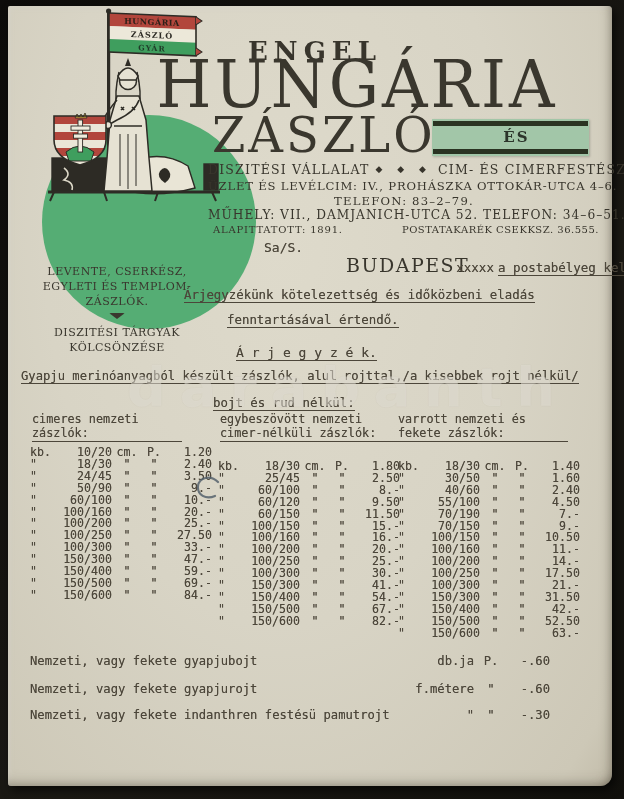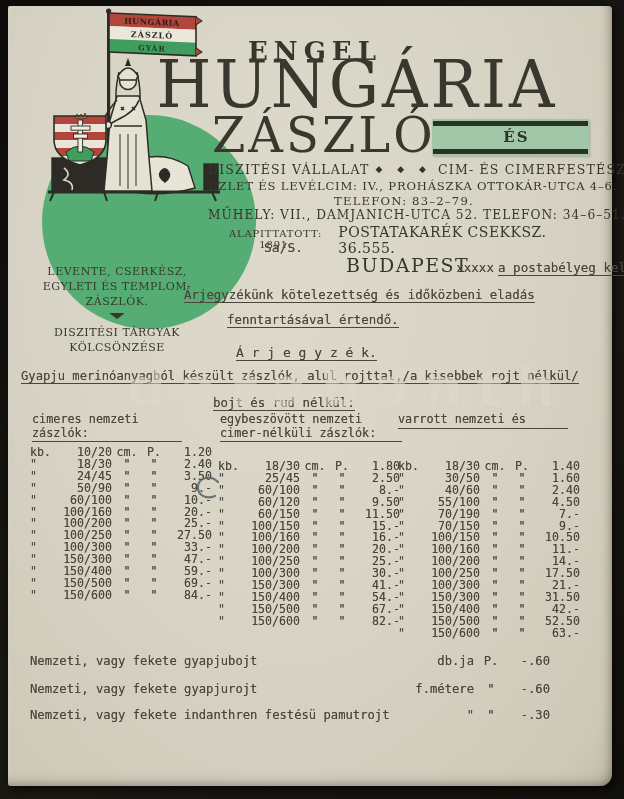--- a/index.html
+++ b/index.html
@@ -21,21 +21,21 @@
   .es-band .bar.top{top:2px;} .es-band .bar.bot{bottom:2px;}
   .es-band .es-text{position:absolute;left:0;right:0;top:9px;text-align:center;font-size:15px;font-weight:700;letter-spacing:2px;color:#2c352b;margin-left:12px;}
   .mh-line{left:200px;width:392px;text-align:center;white-space:nowrap;}
   .mh-sub{top:156px;font-size:12.5px;letter-spacing:1.2px;}
   .mh-sub .orn{font-size:9px;letter-spacing:6px;vertical-align:2px;padding:0 6px;}
   .mh-a1{top:173px;font-size:11.6px;letter-spacing:.8px;}
   .mh-ph{top:188px;font-size:11.6px;letter-spacing:1.2px;}
   .mh-a2{top:202px;font-size:12.2px;letter-spacing:1px;}
   .mh-found{left:205px;top:218px;width:386px;display:flex;justify-content:space-between;align-items:baseline;}
   .mh-found .f1{font-size:10px;letter-spacing:.8px;text-align:center;}
-  .mh-found .f2{font-size:14px;letter-spacing:.5px;}
+  .mh-found .f2{font-size:10px;letter-spacing:.5px;}
   .ref{left:256px;top:234px;font-size:13px;}
   .bud{left:338px;top:248px;font-size:13px;white-space:nowrap;}
   .bud .city{letter-spacing:1.5px;font-size:19px;}
   .bud .xx{font-size:12.5px;margin-left:-13px;}
   .bud .note{font-size:12.5px;border-bottom:1.5px solid #4c463a;}
   
   .sidebar{left:28px;top:258px;width:162px;text-align:center;font-size:11px;letter-spacing:.5px;line-height:15px;color:#3a372e;}
   .orn-tri{width:0;height:0;border-left:8px solid transparent;border-right:8px solid transparent;border-top:6px solid #3a372e;margin:4px auto 6px auto;border-radius:2px;}
   .sidebar .grp2{margin-top:0px;}
   
@@ -188,20 +188,21 @@
     <div class="abs mono phead ph1">
       <div>cimeres nemzeti</div>
       <div>zászlók:</div>
     </div>
     <div class="abs mono phead ph2">
       <div>egybeszövött nemzeti</div>
       <div>cimer-nélküli zászlók:</div>
     </div>
     <div class="abs mono phead ph3">
       <div>varrott nemzeti és</div>
+      <div>fekete zászlók:</div>
     </div>
 
     <div class="abs mono pcol pc0" id="pcol0">
         <div class="t-row">
           <span class="t-u">kb.</span>
           <span class="t-size">10/20</span>
           <span class="t-cm">cm.</span>
           <span class="t-p">P.</span>
           <span class="t-price">1.20</span>
         </div>

